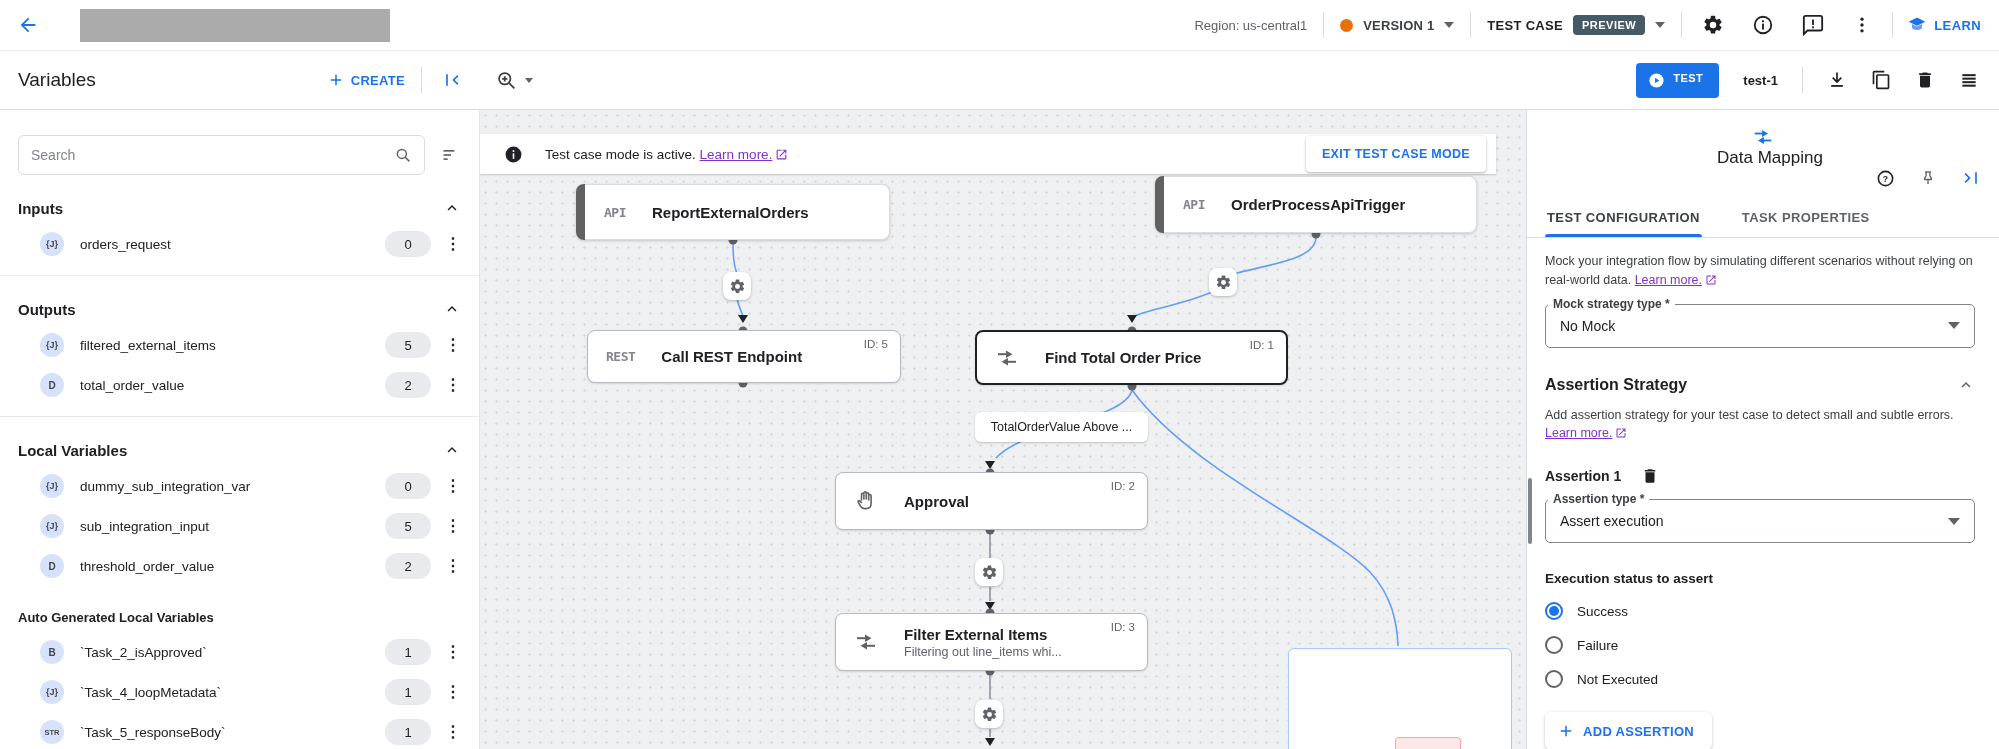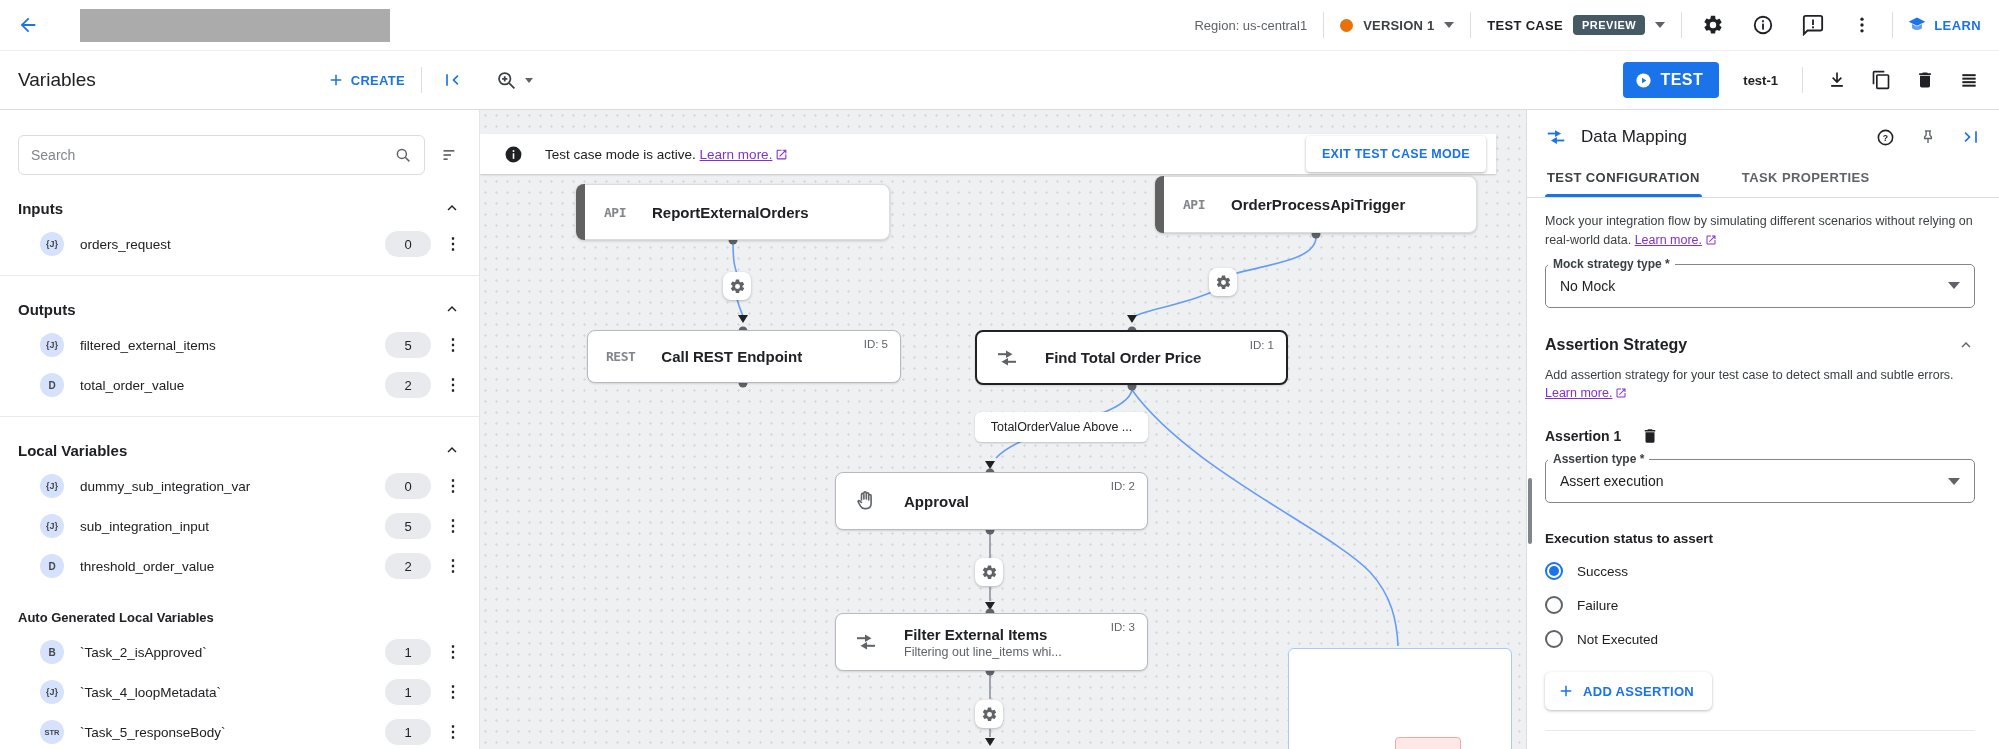--- a/index.html
+++ b/index.html
@@ -32,21 +32,21 @@
   .learn-btn { display: flex; align-items: center; gap: 7px; color: #1a73e8; font-weight: 700; letter-spacing: .4px; border: none; background: transparent; cursor: pointer; font-size: 13px; padding: 0 0 0 14px; }
 
   
   .toolbar { height: 59px; display: flex; align-items: center; border-bottom: 1px solid #dadce0; background: #fff; }
   .tb-left { width: 480px; flex: none; display: flex; align-items: center; padding: 0 14px 0 18px; }
   .page-title { font-size: 19px; color: #202124; font-weight: 400; }
   .create-btn { margin-left: auto; display: flex; align-items: center; gap: 6px; color: #1a73e8; font-weight: 700; font-size: 13px; letter-spacing: .3px; border: none; background: transparent; cursor: pointer; }
   .collapse-btn { margin: 0 4px; }
   .zoom-group { display: flex; align-items: center; gap: 8px; padding: 0 16px; }
   .tb-right { margin-left: auto; display: flex; align-items: center; gap: 24px; padding-right: 20px; }
-  .test-btn { display: flex; align-items: center; gap: 8px; background: #1a73e8; color: #fff; font-weight: 700; font-size: 16px; letter-spacing: .5px; border: none; border-radius: 4px; padding: 9px 16px 9px 12px; cursor: pointer; }
+  .test-btn { display: flex; gap: 8px; background: #1a73e8; color: #fff; font-weight: 700; font-size: 11px; letter-spacing: .5px; border: none; border-radius: 4px; padding: 9px 16px 9px 12px; cursor: pointer; }
   .test-name { font-weight: 600; color: #202124; }
 
   
   .main { display: flex; height: 639px; }
 
   
   .sidebar { width: 480px; flex: none; background: #fff; border-right: 1px solid #e3e5e8; padding: 25px 18px 0 18px; overflow: hidden; }
   .search-row { display: flex; align-items: center; gap: 16px; }
   .search-box { flex: 1; height: 40px; border: 1px solid #dadce0; border-radius: 6px; display: flex; align-items: center; padding: 4px 12px; }
   .search-box input { border: none; outline: none; flex: 1; font-size: 14px; font-family: inherit; color: #202124; }
@@ -98,21 +98,21 @@
 
   .edge-label { position: absolute; background: #fff; border-radius: 6px; box-shadow: 0 1px 2px rgba(0,0,0,.2);
     display: flex; align-items: center; justify-content: center; font-size: 12.5px; color: #202124; }
   .edge-gear { position: absolute; width: 28px; height: 28px; background: #fff; border-radius: 8px;
     box-shadow: 0 1px 3px rgba(0,0,0,.25); display: flex; align-items: center; justify-content: center; transform: translate(-50%,-50%); cursor: pointer; }
   .ghost-box { position: absolute; background: #fff; border: 1.5px solid #a8c7fa; border-radius: 6px; }
   .pink-chip { position: absolute; background: #fce8e6; border: 1px solid #f0a9a2; border-radius: 4px; }
 
   
   .rpanel { width: 473px; flex: none; background: #fff; border-left: 1px solid #dadce0; position: relative; overflow: hidden; }
-  .rp-header { display: flex; align-items: center; padding: 16px 18px 12px 18px; }
+  .rp-header { display: flex; align-items: center; padding: 16px 18px 12px 18px; flex-direction: column; }
   .rp-title { font-size: 17px; color: #202124; margin-left: 14px; }
   .rp-hicons { margin-left: auto; display: flex; align-items: center; gap: 24px; }
   .rp-tabs { display: flex; gap: 38px; padding: 0 18px; border-bottom: 1px solid #dadce0; }
   .rp-tab { font-size: 13px; font-weight: 700; letter-spacing: .4px; color: #5f6368; padding: 10px 2px 12px 2px; position: relative; cursor: pointer; }
   .rp-tab.active { color: #3c4043; }
   .rp-tab.active::after { content: ""; position: absolute; left: 0; right: 0; bottom: 0; height: 3px; background: #1a73e8; border-radius: 3px 3px 0 0; }
   .rp-body { padding: 14px 24px 0 18px; }
   .rp-desc { font-size: 12.5px; line-height: 1.5; color: #3c4043; }
   .outlined-select { position: relative; border: 1px solid #80868b; border-radius: 5px; height: 44px; margin-top: 14px;
     display: flex; align-items: center; padding: 0 14px; cursor: pointer; background: #fff; }

